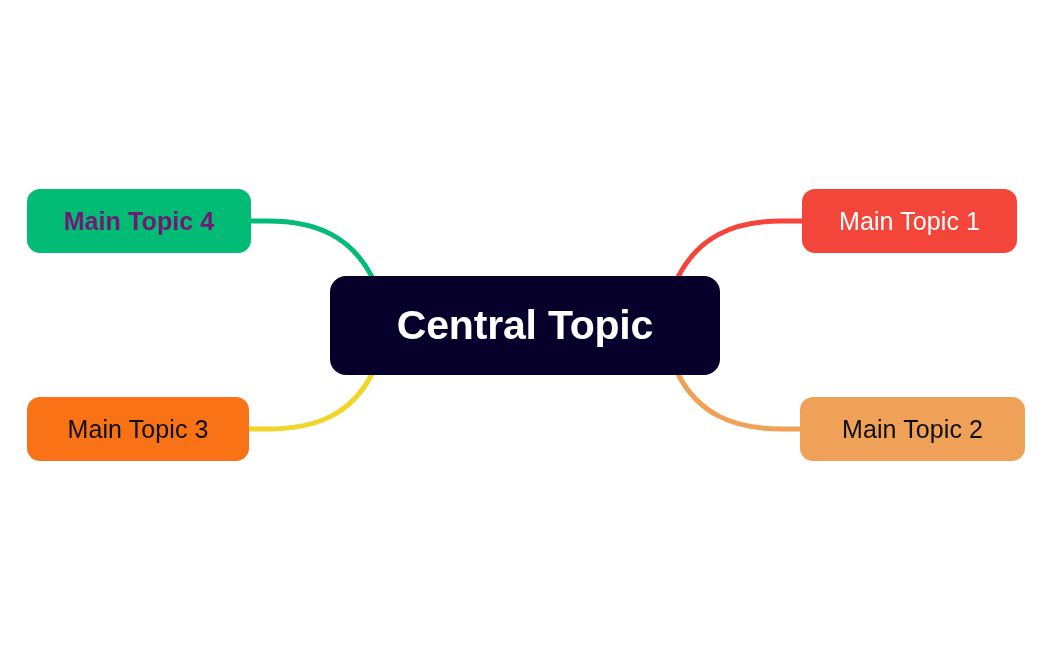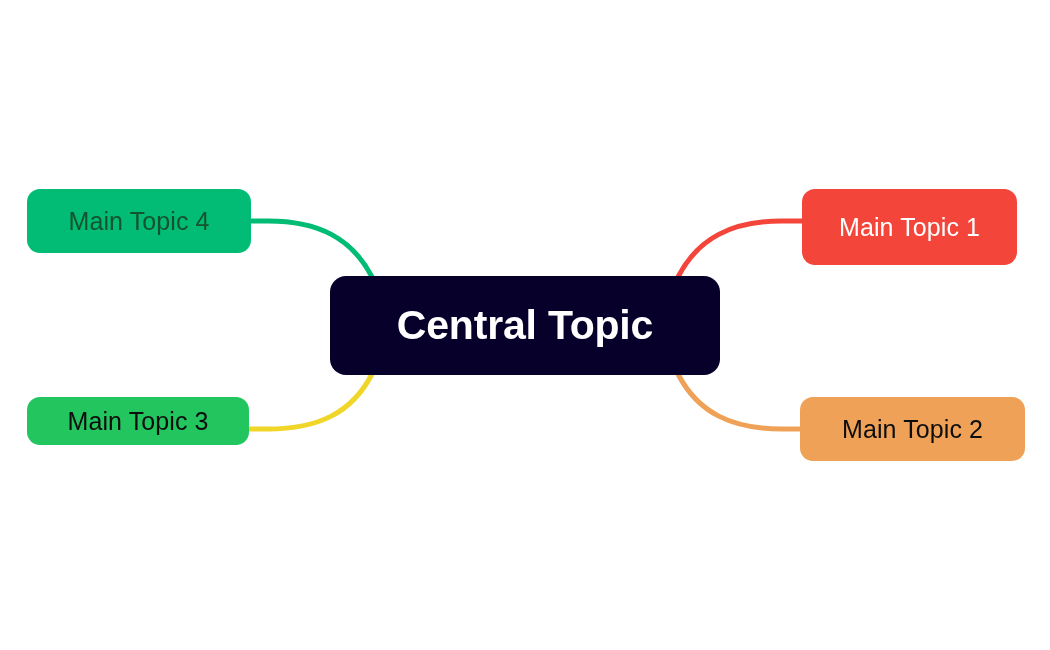--- a/index.html
+++ b/index.html
@@ -56,21 +56,21 @@
     font-size: 41px;
     font-weight: 700;
     letter-spacing: -0.2px;
   }
 
   
   #node-topic-1 {
     left: 802px;
     top: 189px;
     width: 215px;
-    height: 76px;
+    height: 64px;
     background: #f4453a;
   }
   #node-topic-1 .node-label {
     color: #ffffff;
     font-size: 25px;
     font-weight: 500;
   }
 
   
   #node-topic-2 {
@@ -84,41 +84,41 @@
     color: #0d0d0d;
     font-size: 25px;
     font-weight: 500;
   }
 
   
   #node-topic-3 {
     left: 27px;
     top: 397px;
     width: 222px;
-    height: 48px;
-    background: #22c55e;
+    height: 64px;
+    background: #f97316;
   }
   #node-topic-3 .node-label {
     color: #0d0d0d;
     font-size: 25px;
     font-weight: 500;
   }
 
   
   #node-topic-4 {
     left: 27px;
     top: 189px;
     width: 224px;
     height: 64px;
     background: #02bc76;
   }
   #node-topic-4 .node-label {
-    color: #14532d;
+    color: #701a75;
     font-size: 25px;
-    font-weight: 400;
+    font-weight: 700;
   }
 </style>
 </head>
 <body>
 
 <div id="canvas">
 
   <svg id="connectors" viewBox="0 0 1050 650" width="1050" height="650" xmlns="http://www.w3.org/2000/svg" fill="none">
 
     <path d="M 251 221 L 268 221 C 318 221 352 238 372 277" stroke="#02bc76" stroke-width="5" stroke-linecap="round" fill="none"></path>

